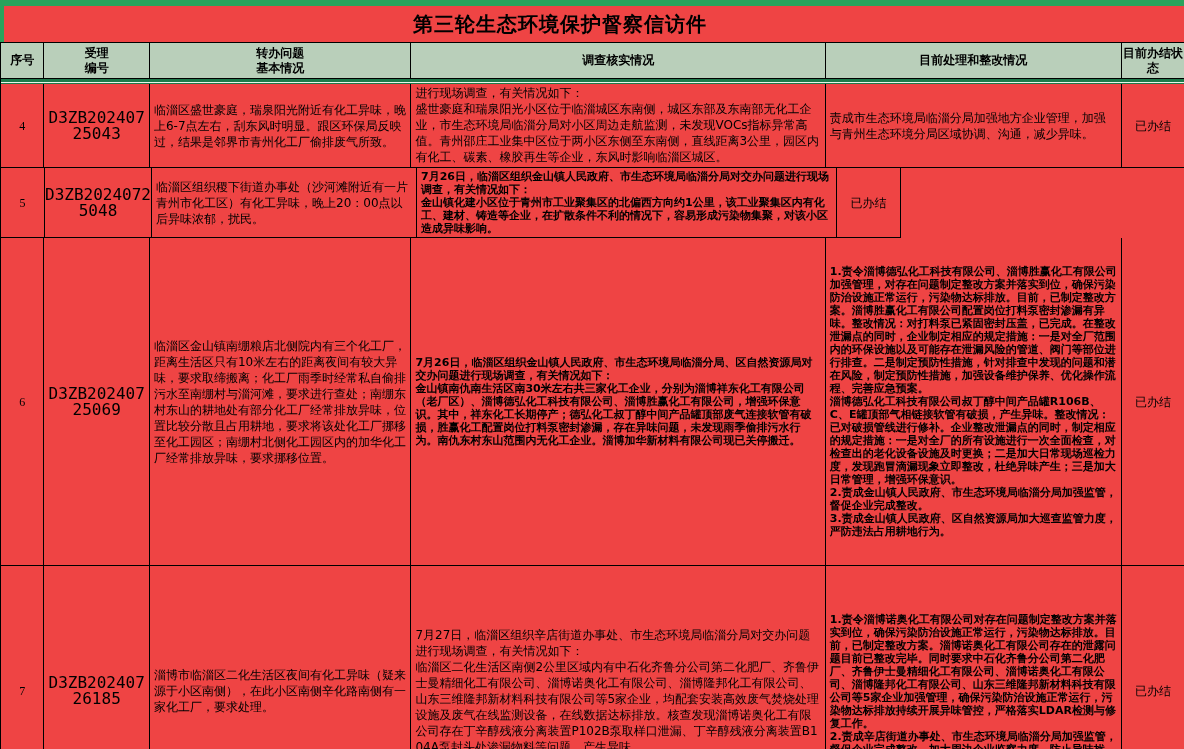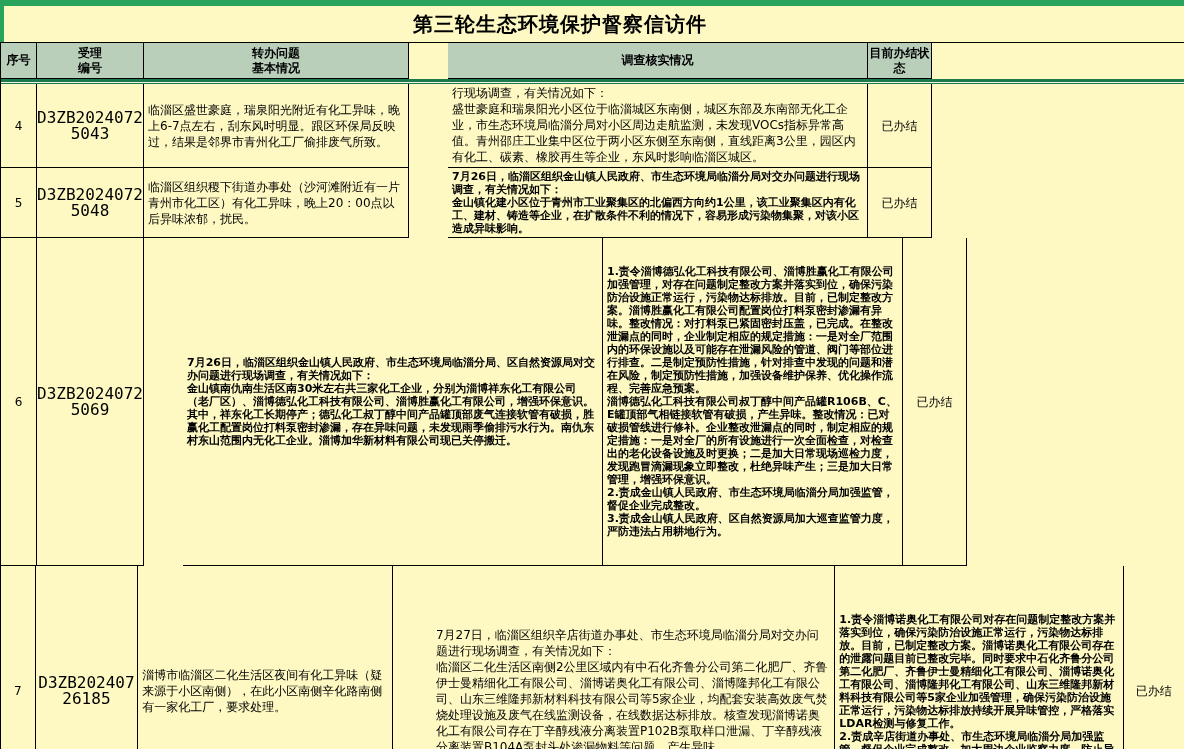--- a/index.html
+++ b/index.html
@@ -1,41 +1,41 @@
 <!DOCTYPE html>
 <html><head>
 <meta charset="utf-8">
 <style>
   * { margin:0; padding:0; box-sizing:border-box; }
   html,body { background:#cfe8d0; }
   body { font-family:"DejaVu Sans", sans-serif; color:#000; }
   .screen {
     position:relative; width:1184px; height:749px; overflow:hidden;
-    background:#fef9c3;
+    background:#ef4444;
   }
   .topbar { position:absolute; left:0; top:0; width:1184px; height:6px; background:#29a35c; }
   .leftbar { position:absolute; left:0; top:0; width:4px; height:81px; background:#29a35c; }
   .title-row {
     position:absolute; left:0; top:6px; width:1184px; height:36px;
     display:flex; align-items:center; justify-content:center;
     padding-right:64px;
     font-size:20px; font-weight:bold; letter-spacing:1px;
   }
   .table { position:absolute; left:0; top:42px; width:1184px; border-top:1px solid #000; border-left:1px solid #000; }
   .row { display:flex; width:1184px; }
   .cell {
     border-right:1px solid #000; border-bottom:1px solid #000;
     overflow:hidden; display:flex; flex-direction:column; justify-content:center;
     font-size:12px; line-height:16px;
     white-space:pre-wrap; word-break:break-all;
   }
-  .c1 { width:36px; }
+  .c1 { width:44px;font-family:Liberation Serif, serif; }
   .c2 { width:107px; }
   .c3 { width:265px; }
-  .c4 { width:420px;margin-left:39px; }
+  .c4 { width:420px; }
   .c5 { width:300px; }
   .c6 { width:64px; }
   .center { align-items:center; text-align:center; }
   .pad { padding:2px 4px; }
   .header-row .cell {
     background:#b9cfba; font-weight:bold;
     align-items:center; justify-content:center; text-align:center;
     height:36px; line-height:15px;
   }
   .divider {
@@ -62,46 +62,49 @@
 
   <div class="table">
 
     <div class="row header-row">
       <div class="cell c1">序号</div>
       <div class="cell c2">受理
 编号</div>
       <div class="cell c3">转办问题
 基本情况</div>
       <div class="cell c4">调查核实情况</div>
+      <div class="cell c5">目前处理和整改情况</div>
       <div class="cell c6">目前办结状态</div>
     </div>
 
     <div class="divider"></div>
 
     <div class="row r4">
       <div class="cell c1 center">4</div>
       <div class="cell c2 center mono">D3ZB20240725043</div>
       <div class="cell c3 pad">临淄区盛世豪庭，瑞泉阳光附近有化工异味，晚上6-7点左右，刮东风时明显。跟区环保局反映过，结果是邻界市青州化工厂偷排废气所致。</div>
       <div class="cell c4 pad clip-top">7月26日，临淄区组织稷下街道办事处、市生态环境局临淄分局对交办问题进行现场调查，有关情况如下：
 盛世豪庭和瑞泉阳光小区位于临淄城区东南侧，城区东部及东南部无化工企业，市生态环境局临淄分局对小区周边走航监测，未发现VOCs指标异常高值。青州邵庄工业集中区位于两小区东侧至东南侧，直线距离3公里，园区内有化工、碳素、橡胶再生等企业，东风时影响临淄区城区。</div>
+      <div class="cell c5 pad">责成市生态环境局临淄分局加强地方企业管理，加强与青州生态环境分局区域协调、沟通，减少异味。</div>
       <div class="cell c6 center status">已办结</div>
     </div>
 
     <div class="row r5">
       <div class="cell c1 center">5</div>
       <div class="cell c2 center mono">D3ZB20240725048</div>
       <div class="cell c3 pad">临淄区组织稷下街道办事处（沙河滩附近有一片青州市化工区）有化工异味，晚上20：00点以后异味浓郁，扰民。</div>
       <div class="cell c4 pad dense">7月26日，临淄区组织金山镇人民政府、市生态环境局临淄分局对交办问题进行现场调查，有关情况如下：
 金山镇化建小区位于青州市工业聚集区的北偏西方向约1公里，该工业聚集区内有化工、建材、铸造等企业，在扩散条件不利的情况下，容易形成污染物集聚，对该小区造成异味影响。</div>
       <div class="cell c6 center status">已办结</div>
     </div>
 
     <div class="row r6">
       <div class="cell c1 center">6</div>
       <div class="cell c2 center mono">D3ZB20240725069</div>
+      <div class="cell c3 pad">临淄区金山镇南绷粮店北侧院内有三个化工厂，距离生活区只有10米左右的距离夜间有较大异味，要求取缔搬离；化工厂雨季时经常私自偷排污水至南绷村与淄河滩，要求进行查处；南绷东村东山的耕地处有部分化工厂经常排放异味，位置比较分散且占用耕地，要求将该处化工厂挪移至化工园区；南绷村北侧化工园区内的加华化工厂经常排放异味，要求挪移位置。</div>
       <div class="cell c4 pad dense">7月26日，临淄区组织金山镇人民政府、市生态环境局临淄分局、区自然资源局对交办问题进行现场调查，有关情况如下：
 金山镇南仇南生活区南30米左右共三家化工企业，分别为淄博祥东化工有限公司（老厂区）、淄博德弘化工科技有限公司、淄博胜赢化工有限公司，增强环保意识。其中，祥东化工长期停产；德弘化工叔丁醇中间产品罐顶部废气连接软管有破损，胜赢化工配置岗位打料泵密封渗漏，存在异味问题，未发现雨季偷排污水行为。南仇东村东山范围内无化工企业。淄博加华新材料有限公司现已关停搬迁。</div>
       <div class="cell c5 pad dense">1.责令淄博德弘化工科技有限公司、淄博胜赢化工有限公司加强管理，对存在问题制定整改方案并落实到位，确保污染防治设施正常运行，污染物达标排放。目前，已制定整改方案。淄博胜赢化工有限公司配置岗位打料泵密封渗漏有异味。整改情况：对打料泵已紧固密封压盖，已完成。在整改泄漏点的同时，企业制定相应的规定措施：一是对全厂范围内的环保设施以及可能存在泄漏风险的管道、阀门等部位进行排查。二是制定预防性措施，针对排查中发现的问题和潜在风险，制定预防性措施，加强设备维护保养、优化操作流程、完善应急预案。
 淄博德弘化工科技有限公司叔丁醇中间产品罐R106B、C、E罐顶部气相链接软管有破损，产生异味。整改情况：已对破损管线进行修补。企业整改泄漏点的同时，制定相应的规定措施：一是对全厂的所有设施进行一次全面检查，对检查出的老化设备设施及时更换；二是加大日常现场巡检力度，发现跑冒滴漏现象立即整改，杜绝异味产生；三是加大日常管理，增强环保意识。
 2.责成金山镇人民政府、市生态环境局临淄分局加强监管，督促企业完成整改。
 3.责成金山镇人民政府、区自然资源局加大巡查监管力度，严防违法占用耕地行为。</div>
       <div class="cell c6 center status">已办结</div>
     </div>
 
     <div class="row r7">

